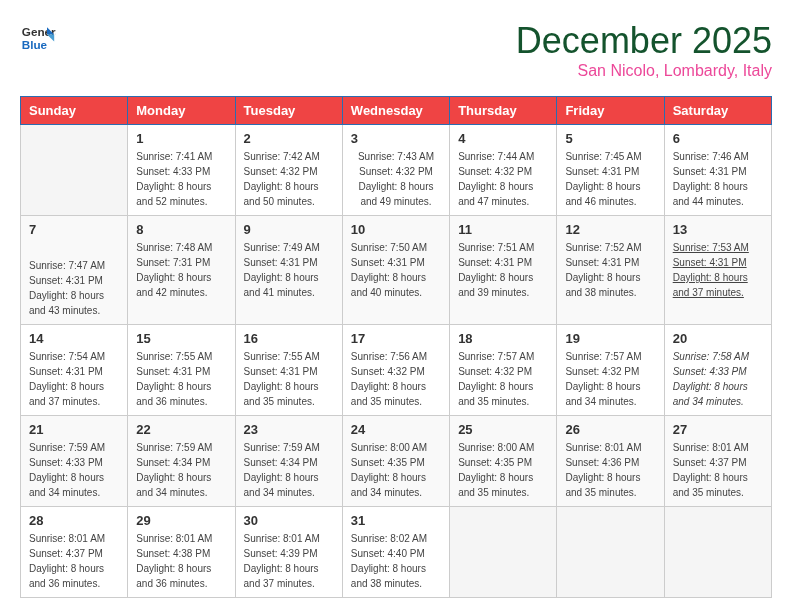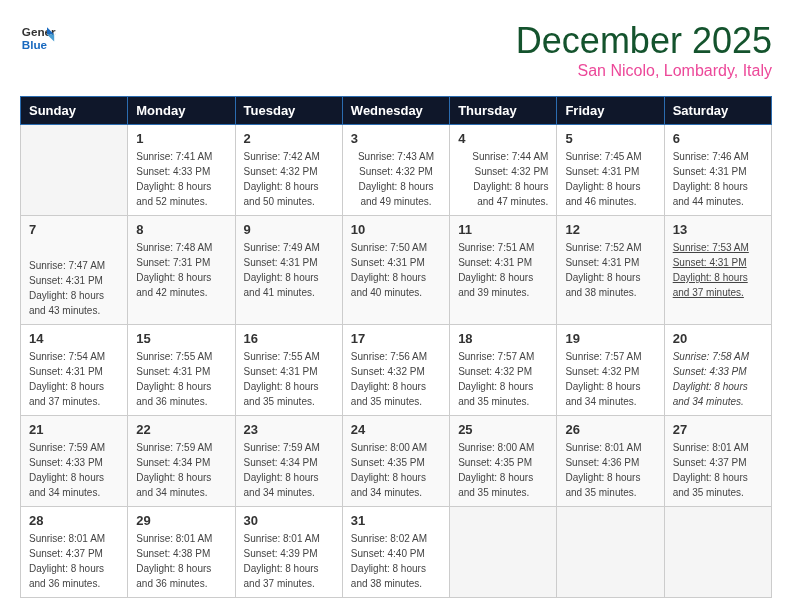--- a/index.html
+++ b/index.html
@@ -36,21 +36,21 @@
     .location-title {
       font-size: 16px;
       color: #ec4899;
     }
     .calendar {
       width: 100%;
       border-collapse: collapse;
       border: 1px solid #ccc;
     }
     .calendar th {
-      background: #0f172a;
+      background: #ef4444;
       color: #fff;
       text-align: left;
       padding: 6px 8px;
       font-size: 13px;
       font-weight: bold;
       border: 1px solid #2b6cb0;
     }
     .calendar td {
       vertical-align: top;
       padding: 6px 8px;
@@ -128,21 +128,21 @@
         </td>
         <td>
           <div class="day-number">3</div>
           <div class="day-info" style="white-space: pre-line; text-align: center;">Sunrise: 7:43 AM
 Sunset: 4:32 PM
 Daylight: 8 hours
 and 49 minutes.</div>
         </td>
         <td>
           <div class="day-number">4</div>
-          <div class="day-info" style="white-space: pre-line; text-align: right;">Sunrise: 7:44 AM
+          <div class="day-info" style="white-space: pre-line;">Sunrise: 7:44 AM
 Sunset: 4:32 PM
 Daylight: 8 hours
 and 47 minutes.</div>
         </td>
         <td>
           <div class="day-number">5</div>
           <div class="day-info" style="white-space: pre-line;">Sunrise: 7:45 AM
 Sunset: 4:31 PM
 Daylight: 8 hours
 and 46 minutes.</div>

